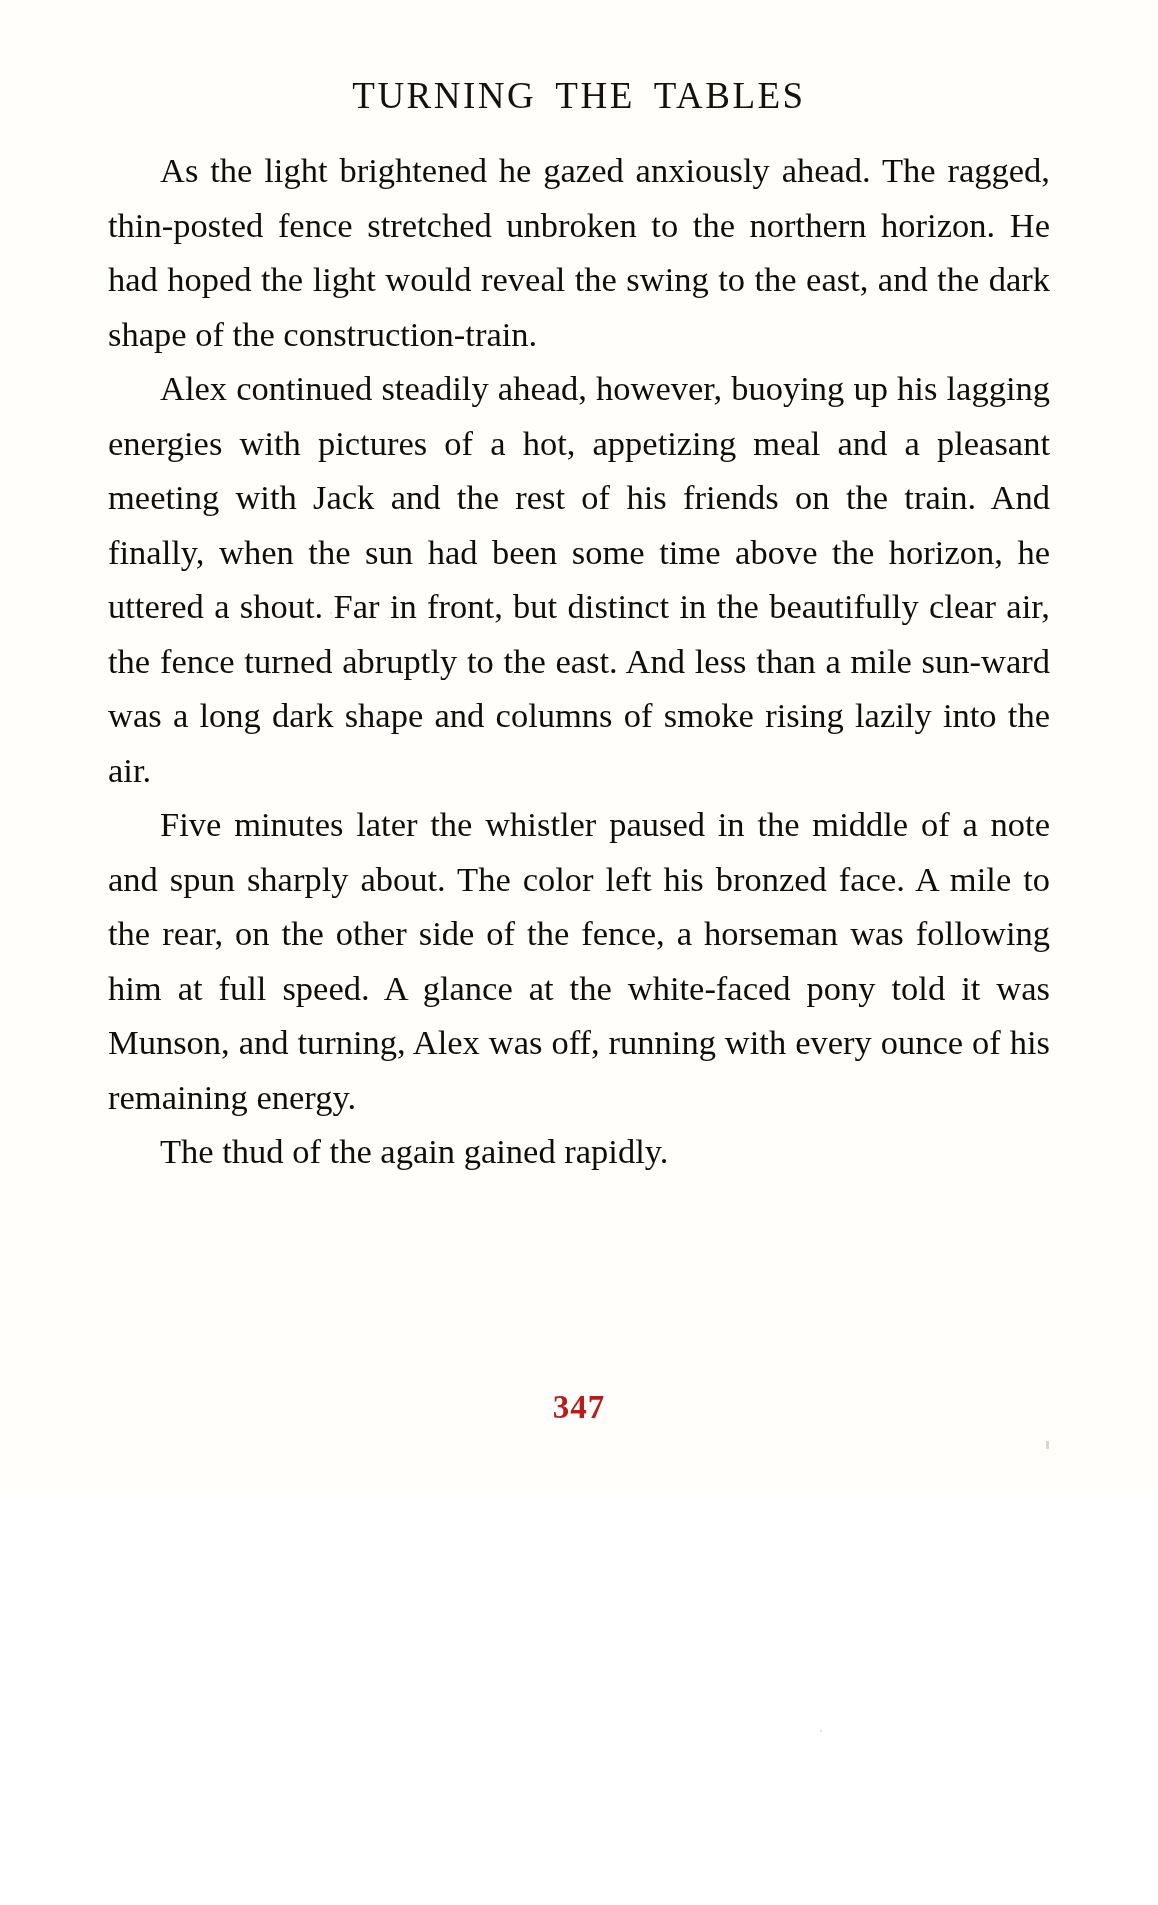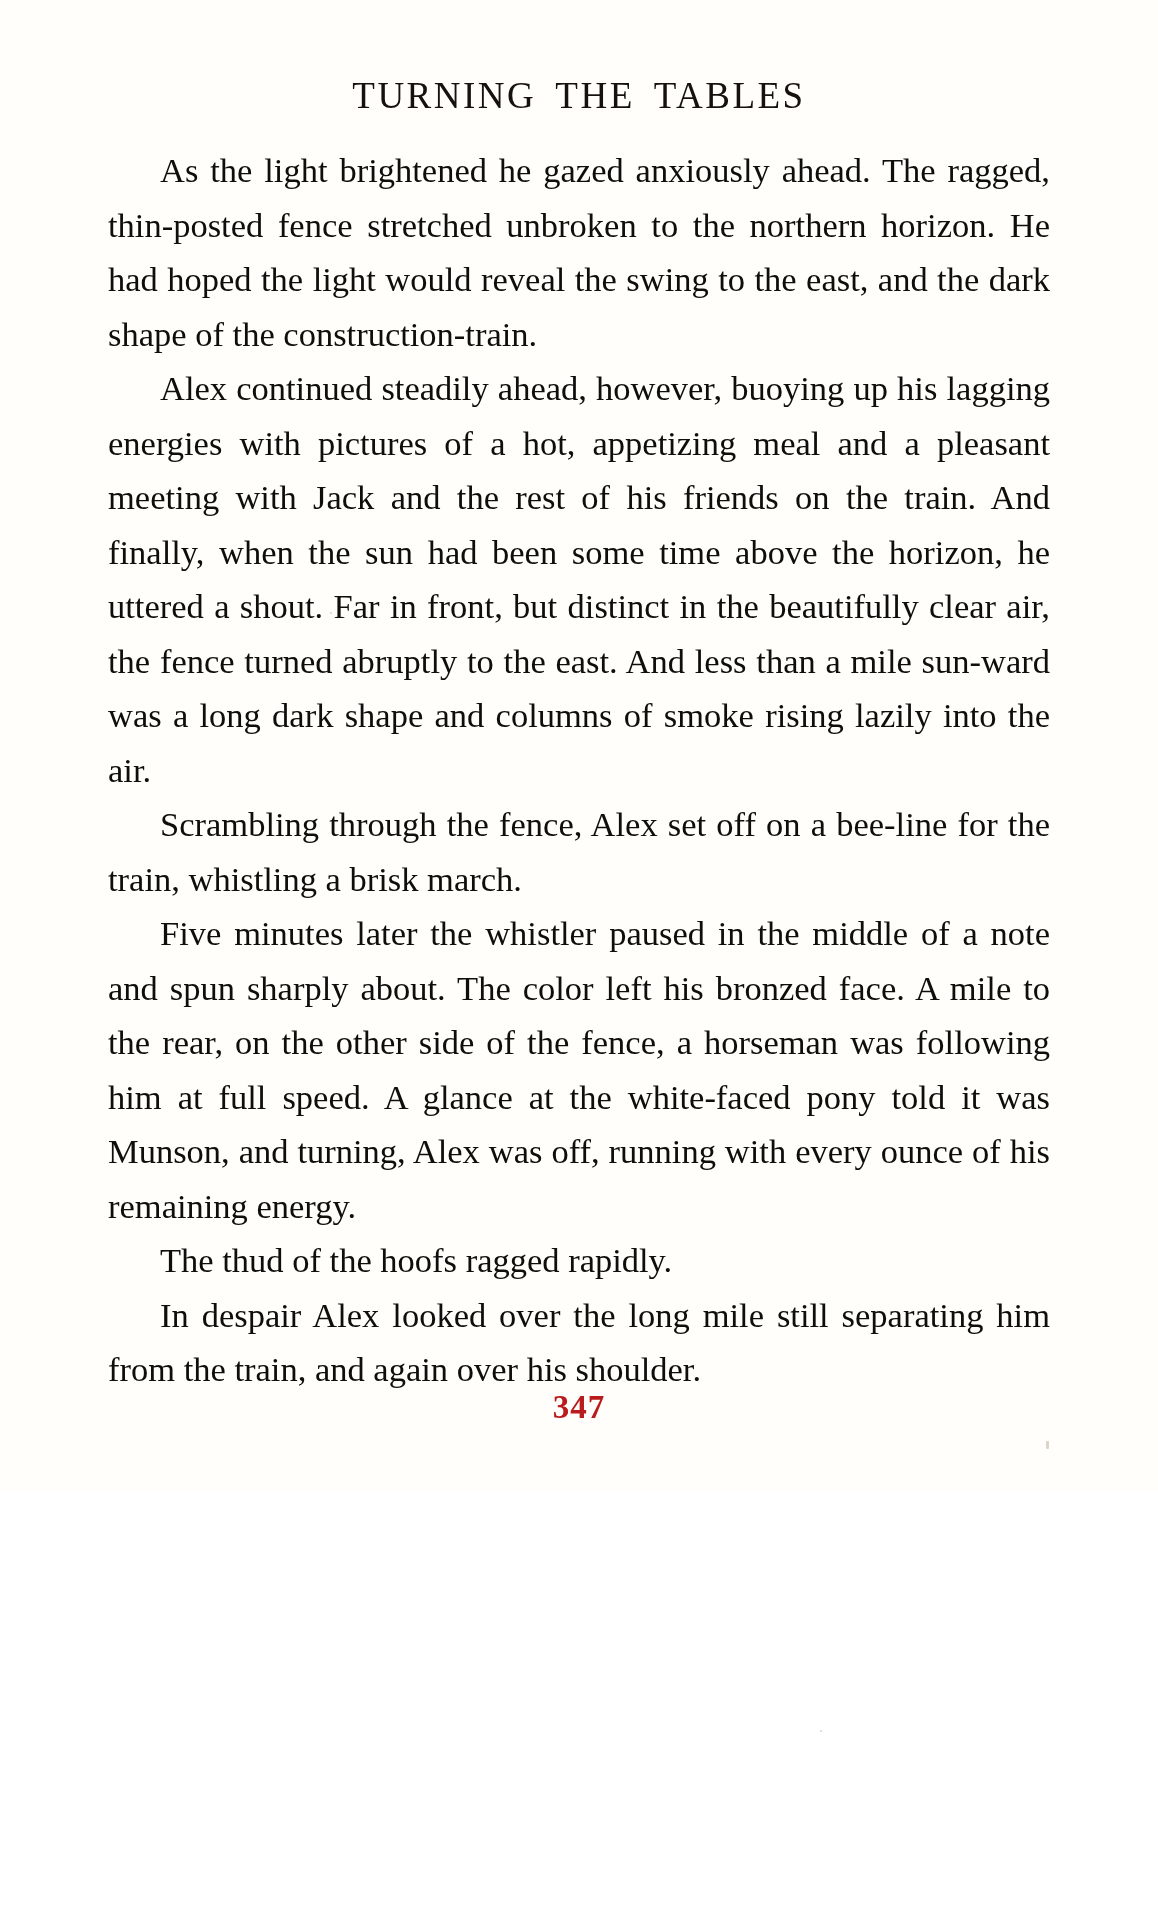--- a/index.html
+++ b/index.html
@@ -76,24 +76,22 @@
 </head>
 <body>
 
 <div class="page">
 
   <div class="running-head">TURNING THE TABLES</div>
 
   <div class="body-text">
     <p>As the light brightened he gazed anxiously ahead. The ragged, thin-posted fence stretched unbroken to the northern horizon.  He had hoped the light would reveal the swing to the east, and the dark shape of the construction-train.</p>
     <p>Alex continued steadily ahead, however, buoying up his lagging energies with pictures of a hot, appetizing meal and a pleasant meeting with Jack and the rest of his friends on the train.  And finally, when the sun had been some time above the horizon, he uttered a shout.  Far in front, but distinct in the beautifully clear air, the fence turned abruptly to the east.  And less than a mile sun-ward was a long dark shape and columns of smoke rising lazily into the air.</p>
-    <p>Scrambling through the fence, Alex set off on a bee-line for the train, whistling a brisk march.</p>
     <p>Five minutes later the whistler paused in the middle of a note and spun sharply about.  The color left his bronzed face.  A mile to the rear, on the other side of the fence, a horseman was following him at full speed.  A glance at the white-faced pony told it was Munson, and turning, Alex was off, running with every ounce of his remaining energy.</p>
-    <p>The thud of the hoofs ragged rapidly.</p>
-    <p>In despair Alex looked over the long mile still separating him from the train, and again over his shoulder.</p>
+    <p>The thud of the again gained rapidly.</p>
   </div>
 
   <div class="folio">347</div>
 
   <div class="speck s1"></div>
   <div class="speck s2"></div>
   <div class="speck s3"></div>
 </div>
 
 </body></html>

